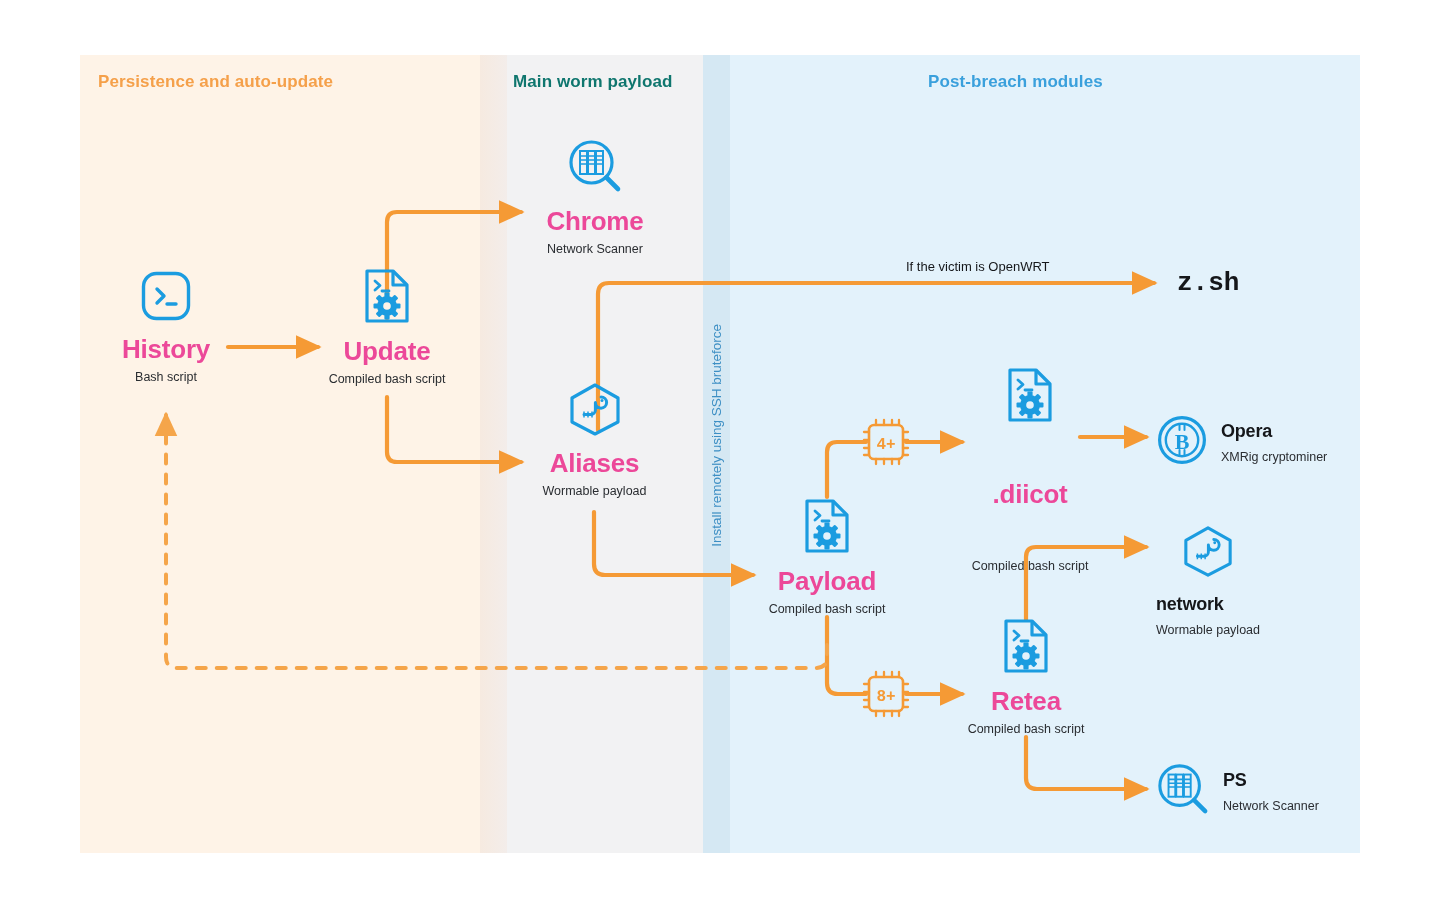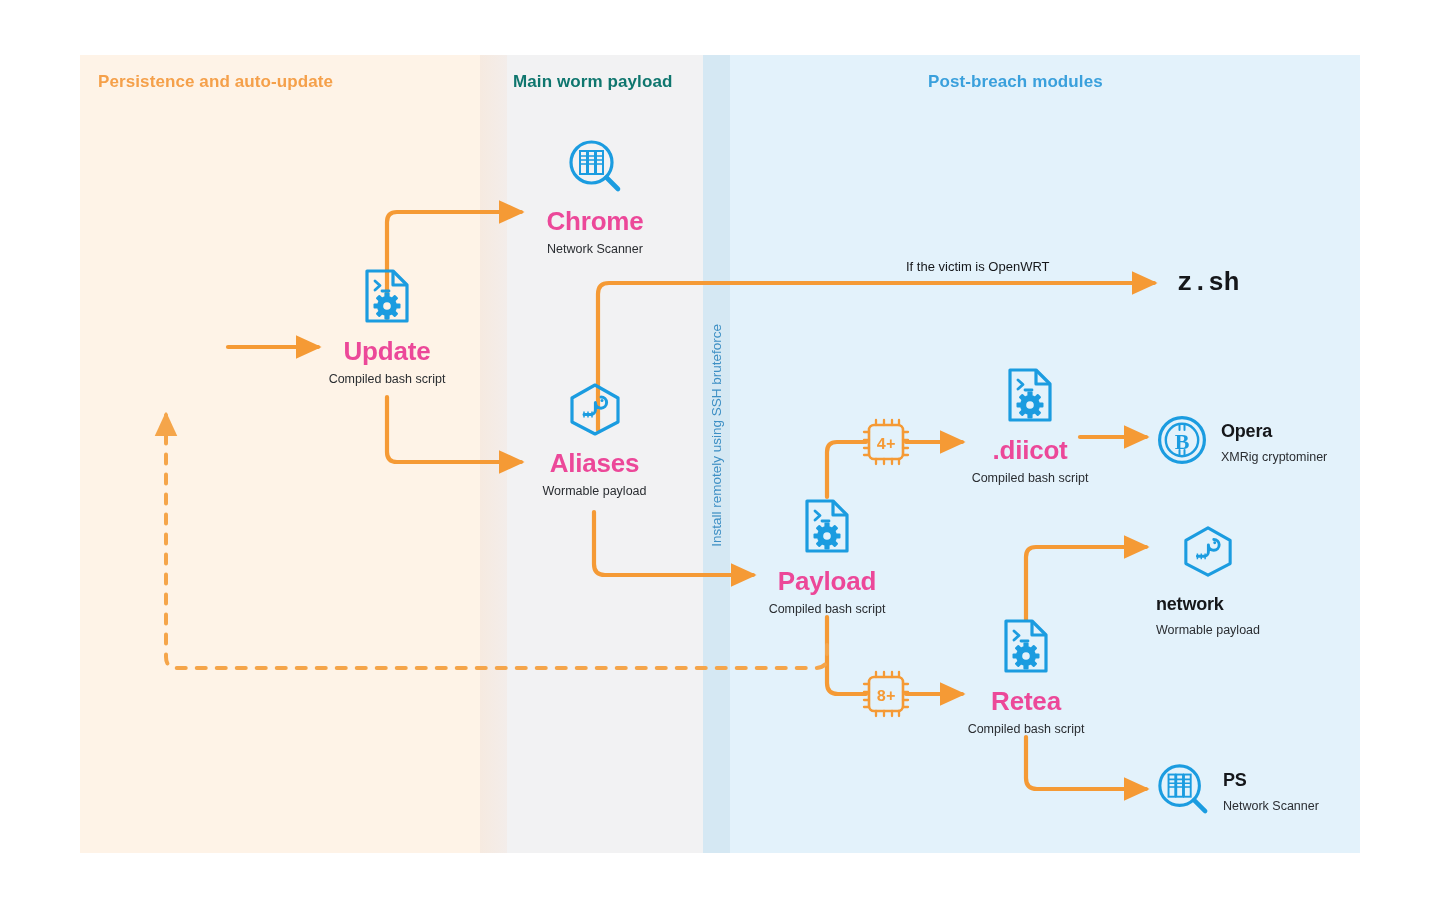--- a/index.html
+++ b/index.html
@@ -116,20 +116,31 @@
       <g stroke="#F59A35" stroke-width="2.3" stroke-linecap="round">
         <path d="M876 677 v-5 M884 677 v-5 M892 677 v-5 M899 677 v-5"></path>
         <path d="M876 711 v5 M884 711 v5 M892 711 v5 M899 711 v5"></path>
         <path d="M869 684 h-5 M869 692 h-5 M869 700 h-5 M869 707 h-5"></path>
         <path d="M903 684 h5 M903 692 h5 M903 700 h5 M903 707 h5"></path>
       </g>
       <text x="886" y="701" text-anchor="middle" font-family="Liberation Mono,monospace" font-size="16" font-weight="700" fill="#F59A35" id="chip8-label">8+</text>
     </g>
   </svg>
 
+  <div class="node" style="left:120px;top:270px;width:92px;">
+    <span class="icon">
+      <svg width="52" height="52" viewBox="0 0 52 52">
+        <rect x="3.5" y="3.5" width="45" height="45" rx="13" fill="none" stroke="#1B9CE0" stroke-width="3.4"></rect>
+        <path d="M17 19 L24 26 L17 33" fill="none" stroke="#1B9CE0" stroke-width="3.4" stroke-linecap="round" stroke-linejoin="round"></path>
+        <path d="M27 34 H36" fill="none" stroke="#1B9CE0" stroke-width="3.4" stroke-linecap="round"></path>
+      </svg>
+    </span>
+    <div class="n-title">History</div>
+    <div class="n-sub">Bash script</div>
+  </div>
 
   <div class="node" style="left:300px;top:268px;width:174px;">
     <span class="icon">
       <svg width="46" height="56" viewBox="0 0 46 56">
         <path d="M3 3 H29 L43 17 V53 H3 Z" fill="none" stroke="#1B9CE0" stroke-width="3.2" stroke-linejoin="round"></path>
         <path d="M29 3 V17 H43" fill="none" stroke="#1B9CE0" stroke-width="3.2" stroke-linejoin="round"></path>
         <path d="M11 13 L16 17.5 L11 22" fill="none" stroke="#1B9CE0" stroke-width="2.8" stroke-linecap="round" stroke-linejoin="round"></path>
         <path d="M18 23 H25" fill="none" stroke="#1B9CE0" stroke-width="2.8" stroke-linecap="round"></path>
         <g fill="#1B9CE0">
           <circle cx="23" cy="38" r="10"></circle>
@@ -196,21 +207,21 @@
         <circle cx="23" cy="38" r="3.8" fill="#E3F2FB"></circle>
       </svg>
     </span>
     <div class="n-title">Payload</div>
     <div class="n-sub">Compiled bash script</div>
   </div>
 
   <div class="plain-title" style="left:1177px;top:268px;">z.sh</div>
   <div class="edge-label" style="left:906px;top:259px;">If the victim is OpenWRT</div>
 
-  <div class="node" style="left:964px;top:367px;width:132px;">
+  <div class="node" style="left:964px;top:367px;width:132px;gap:44px;">
     <span class="icon">
       <svg width="46" height="56" viewBox="0 0 46 56">
         <path d="M3 3 H29 L43 17 V53 H3 Z" fill="none" stroke="#1B9CE0" stroke-width="3.2" stroke-linejoin="round"></path>
         <path d="M29 3 V17 H43" fill="none" stroke="#1B9CE0" stroke-width="3.2" stroke-linejoin="round"></path>
         <path d="M11 13 L16 17.5 L11 22" fill="none" stroke="#1B9CE0" stroke-width="2.8" stroke-linecap="round" stroke-linejoin="round"></path>
         <path d="M18 23 H25" fill="none" stroke="#1B9CE0" stroke-width="2.8" stroke-linecap="round"></path>
         <g fill="#1B9CE0">
           <circle cx="23" cy="38" r="10"></circle>
           <rect x="20.4" y="24.5" width="5.2" height="27" rx="1"></rect>
           <rect x="20.4" y="24.5" width="5.2" height="27" rx="1" transform="rotate(45 23 38)"></rect>

